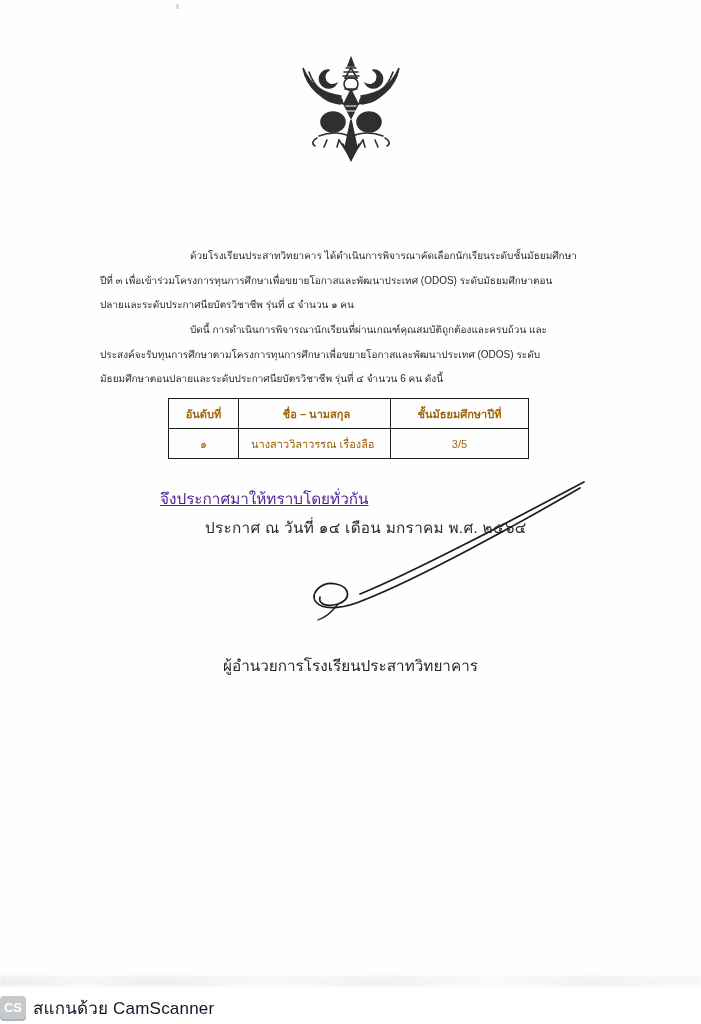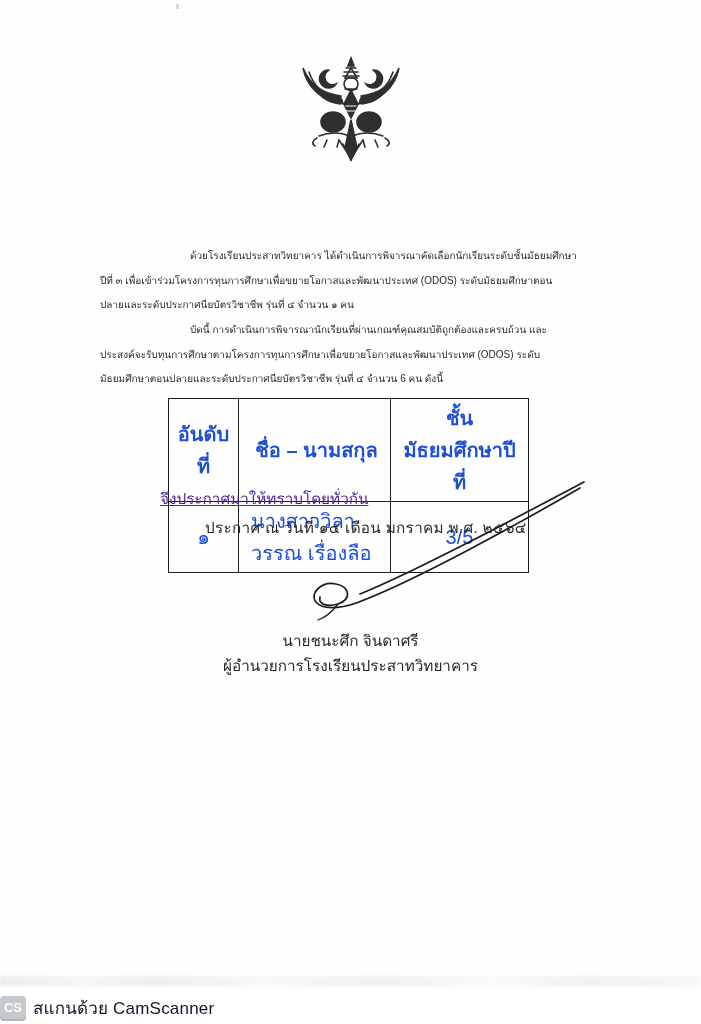--- a/index.html
+++ b/index.html
@@ -53,22 +53,22 @@
   .para-1 { top: 244px; }
   .para-2 { top: 318px; }
   .line.indent { padding-left: 90px; }
 
   
   table.result-table {
     position: absolute;
     top: 398px;
     left: 168px;
     border-collapse: collapse;
-    font-size: 20px;
-    color: #1d4ed8;
+    font-size: 11px;
+    color: #a16207;
   }
   table.result-table th, table.result-table td {
     border: 1.6px solid #1d1d1d;
     padding: 3px 8px;
     height: 30px;
   }
   table.result-table th { font-weight: bold; text-align: center; }
   .col-rank  { width: 70px;  text-align: center; }
   .col-name  { width: 152px; text-align: left; padding-left: 12px !important; }
   .col-class { width: 138px; text-align: center; }
@@ -253,21 +253,20 @@
 
   <div class="signature-wrap">
     <svg width="312" height="152" viewBox="0 0 312 152" fill="none" stroke="#1c1c1c" stroke-width="1.7" stroke-linecap="round">
       <path d="M306 6 C 238 42 136 96 82 118"></path>
       <path d="M302 12 C 240 48 142 102 86 124"></path>
       <path d="M86 124 C 70 131 46 136 38 126 C 31 117 44 105 58 108 C 72 111 74 123 60 128 C 50 131 40 129 42 121"></path>
       <path d="M60 128 C 54 136 46 142 40 144" stroke-width="1.3"></path>
     </svg>
   </div>
 
-  <div class="signer-name">นายชนะศึก  จินดาศรี</div>
   <div class="signer-title">ผู้อำนวยการโรงเรียนประสาทวิทยาคาร</div>
 
   <div class="scan-shadow"></div>
   <div class="footer-bar">
     <div class="cs-badge">CS</div>
     <div class="footer-text">สแกนด้วย CamScanner</div>
   </div>
 
 </div>
 

